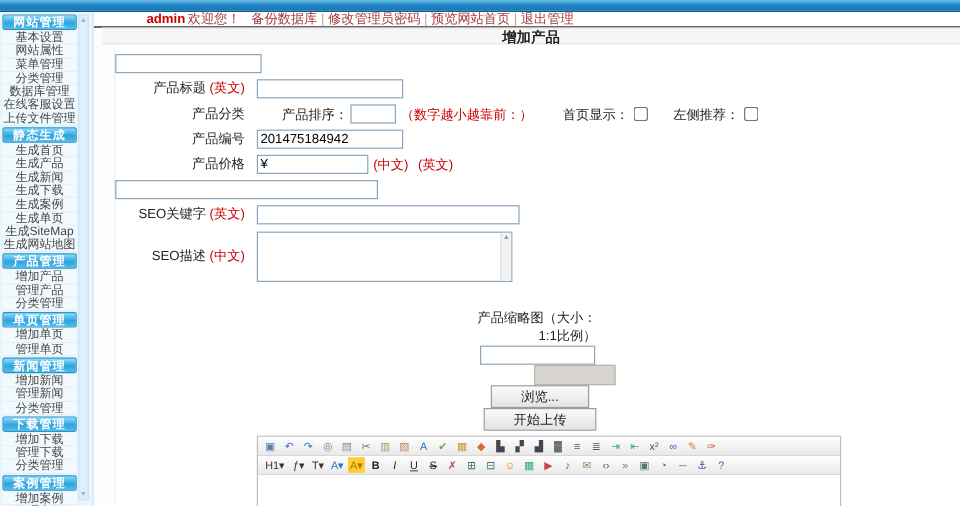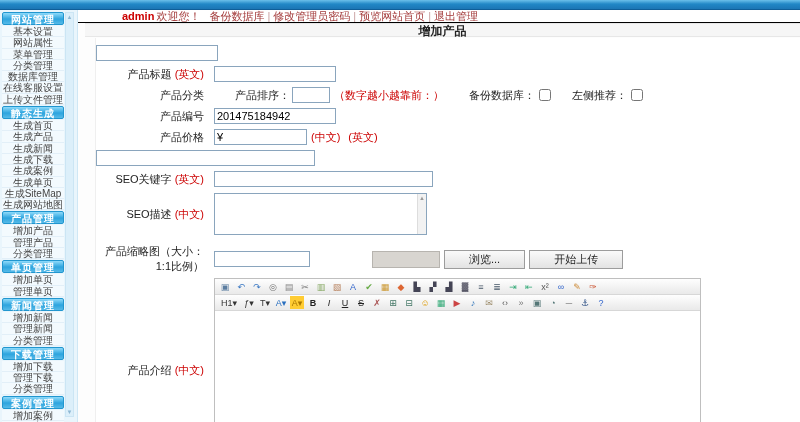--- a/index.html
+++ b/index.html
@@ -144,21 +144,21 @@
   <div class="frow">
     <div class="flabel"><span>产品标题</span> <span class="red">(英文)</span></div>
     <input class="ti w120" style="">
   </div>
 
   <div class="frow">
     <div class="flabel">产品分类</div>
     <span class="lbl2">产品排序：</span>
     <input class="ti w38" style="">
     <span class="hint red">（数字越小越靠前：）</span>
-    <span class="lbl2">备份数据库：</span>
+    <span class="lbl2">首页显示：</span>
     <input type="checkbox" style="">
     <span class="lbl2">左侧推荐：</span>
     <input type="checkbox" style="">
   </div>
 
   <div class="frow">
     <div class="flabel">产品编号</div>
     <input class="ti w120" value="201475184942" style="">
   </div>
 
@@ -178,21 +178,21 @@
     <input class="ti w218" style="">
   </div>
 
   <div class="frow top" style="margin-top:4px;">
     <div class="flabel" style="padding-top:14px;"><span>SEO描述</span> <span class="red">(中文)</span></div>
     <span class="tawrap"><textarea class="ta" style=""></textarea>
       <span class="sb">▲</span></span>
   </div>
 
 
-  <div class="frow" style="margin-top:6px;">
+  <div class="frow" style="margin-top:20px;flex-direction:column;">
     <div class="flabel">产品缩略图（大小：1:1比例）</div>
     <input class="ti w96" style="">
     <div class="filetrack"></div>
     <button class="btn">浏览...</button>
     <button class="btn">开始上传</button>
   </div>
 
   <div class="frow top">
     <div class="flabel" style="padding-top:88px;"><span>产品介绍</span> <span class="red">(中文)</span></div>
     <div class="editor">

